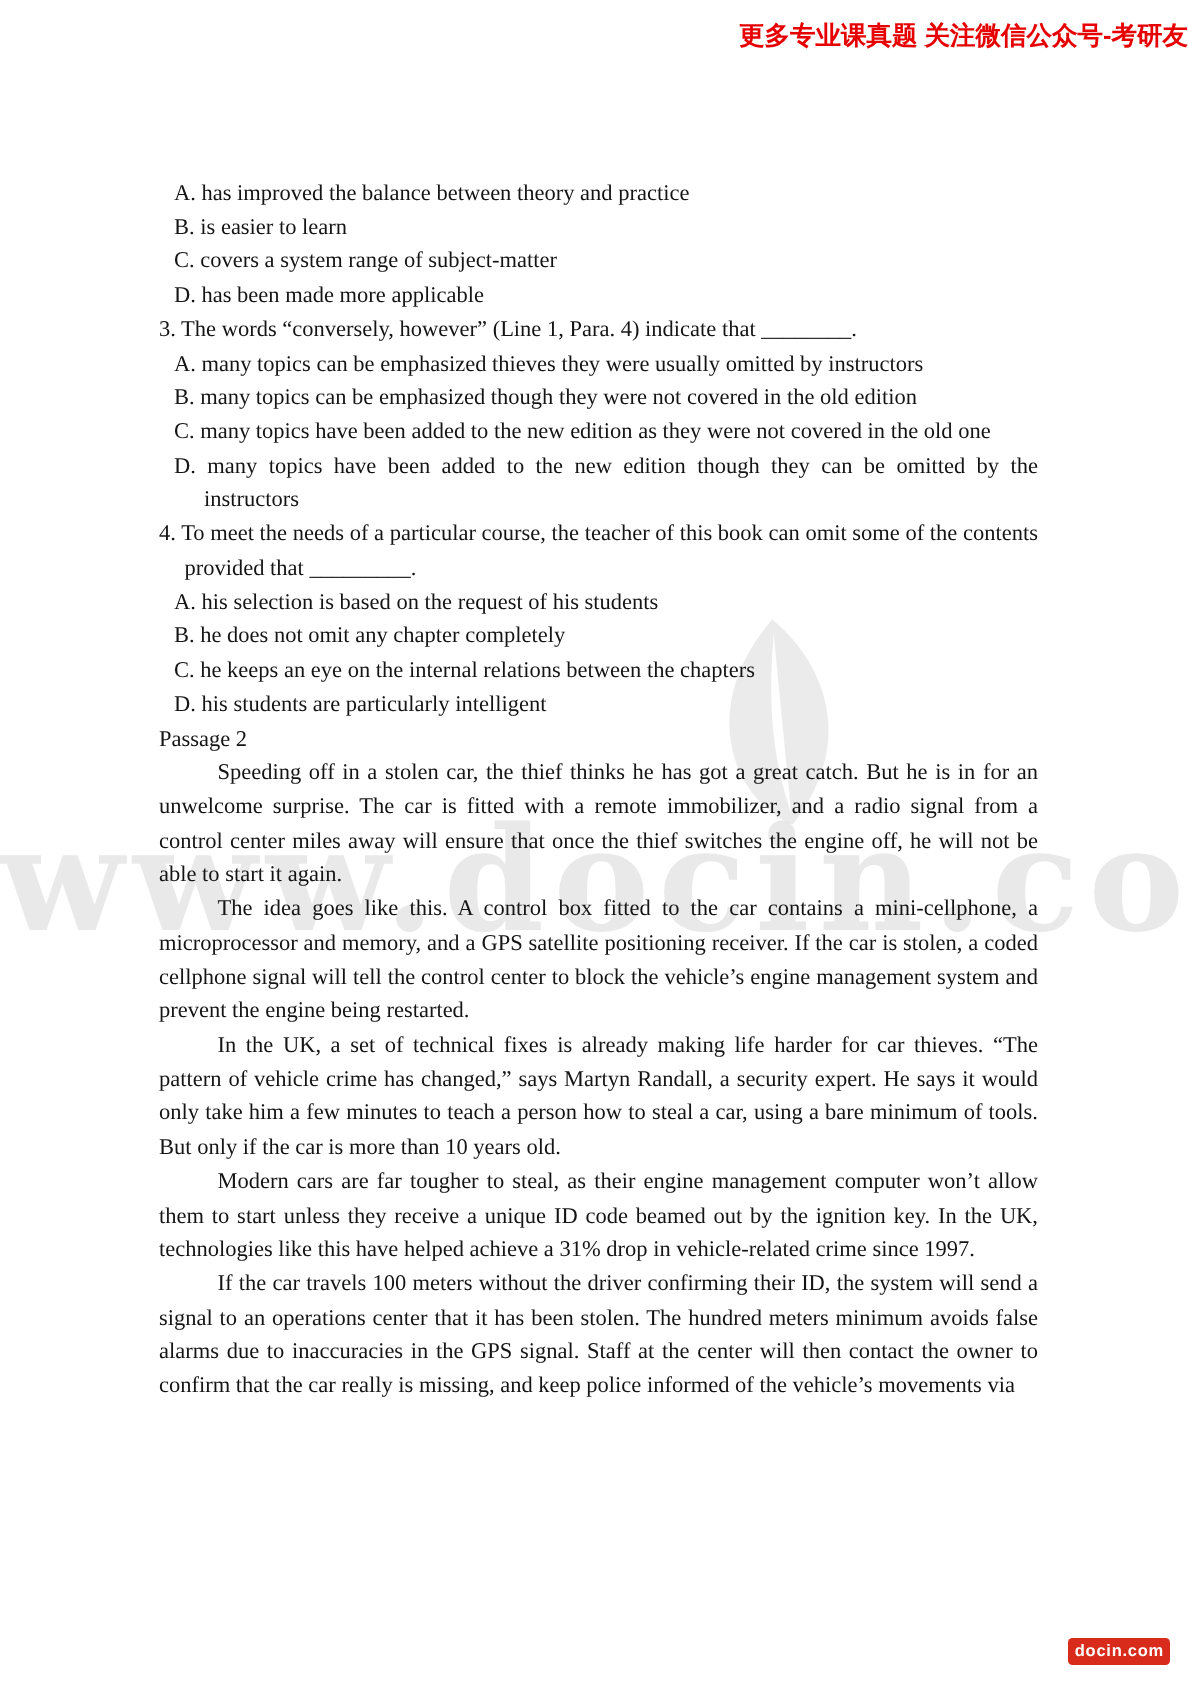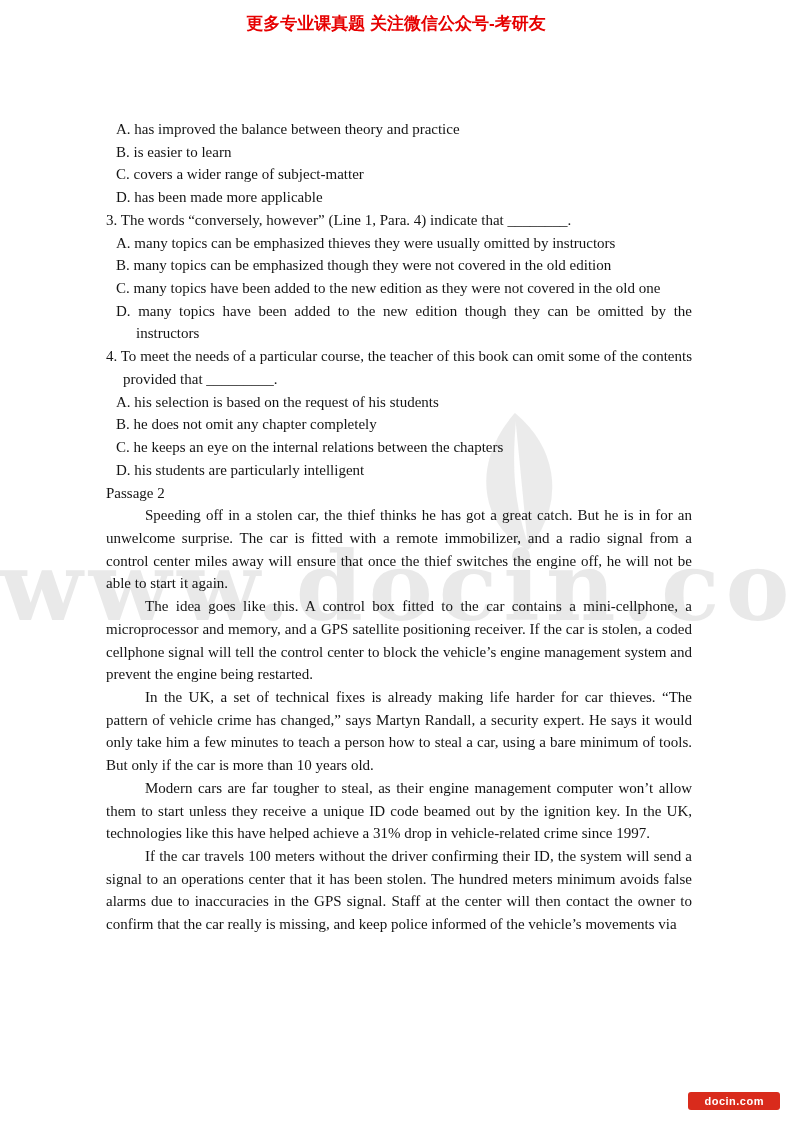--- a/index.html
+++ b/index.html
@@ -10,21 +10,21 @@
     background: #ffffff;
     overflow: hidden;
     font-family: "Liberation Serif", serif;
     color: #141414;
   }
   .promo-header {
     position: absolute;
     top: 12px;
     left: 0;
     width: 100%;
-    text-align: center;
+    text-align: right;
     font-family: "Liberation Sans", sans-serif;
     font-weight: bold;
     font-size: 17px;
     color: #e60000;
     z-index: 2;
   }
   .watermark {
     position: absolute;
     top: 470px;
     left: 0;
@@ -81,21 +81,21 @@
     display: flex;
     align-items: center;
     gap: 4px;
   }
   .docin-badge {
     background: #d92b1c;
     color: #ffffff;
     font-family: "Liberation Sans", sans-serif;
     font-weight: bold;
     font-size: 11px;
-    padding: 3px 16px;
+    padding: 3px 4px;
     border-radius: 3px;
     letter-spacing: 0.5px;
   }
 </style>
 </head>
 <body>
 
 <div class="page">
 
   <div class="promo-header">更多专业课真题 关注微信公众号-考研友</div>
@@ -105,21 +105,21 @@
       <path d="M85,5 C120,35 138,85 98,138 C58,120 38,60 85,5 Z
                M85,5 C80,55 82,95 98,138" fill="#787878" stroke="#787878" stroke-width="3"></path>
     </svg>
     <span class="wm-text">www.docin.com</span>
   </div>
 
   <div class="content">
 
     <div class="opt">A. has improved the balance between theory and practice</div>
     <div class="opt">B. is easier to learn</div>
-    <div class="opt">C. covers a wider range of subject-matter</div>
+    <div class="opt">C. covers a system range of subject-matter</div>
     <div class="opt">D. has been made more applicable</div>
 
     <div class="q">3. The words “conversely, however” (Line 1, Para. 4) indicate that ________.</div>
 
     <div class="opt">A. many topics can be emphasized thieves they were usually omitted by instructors</div>
     <div class="opt">B. many topics can be emphasized though they were not covered in the old edition</div>
     <div class="opt">C. many topics have been added to the new edition as they were not covered in the old one</div>
     <div class="opt">D. many topics have been added to the new edition though they can be omitted by the instructors</div>
 
     <div class="q">4. To meet the needs of a particular course, the teacher of this book can omit some of the contents provided that _________.</div>

